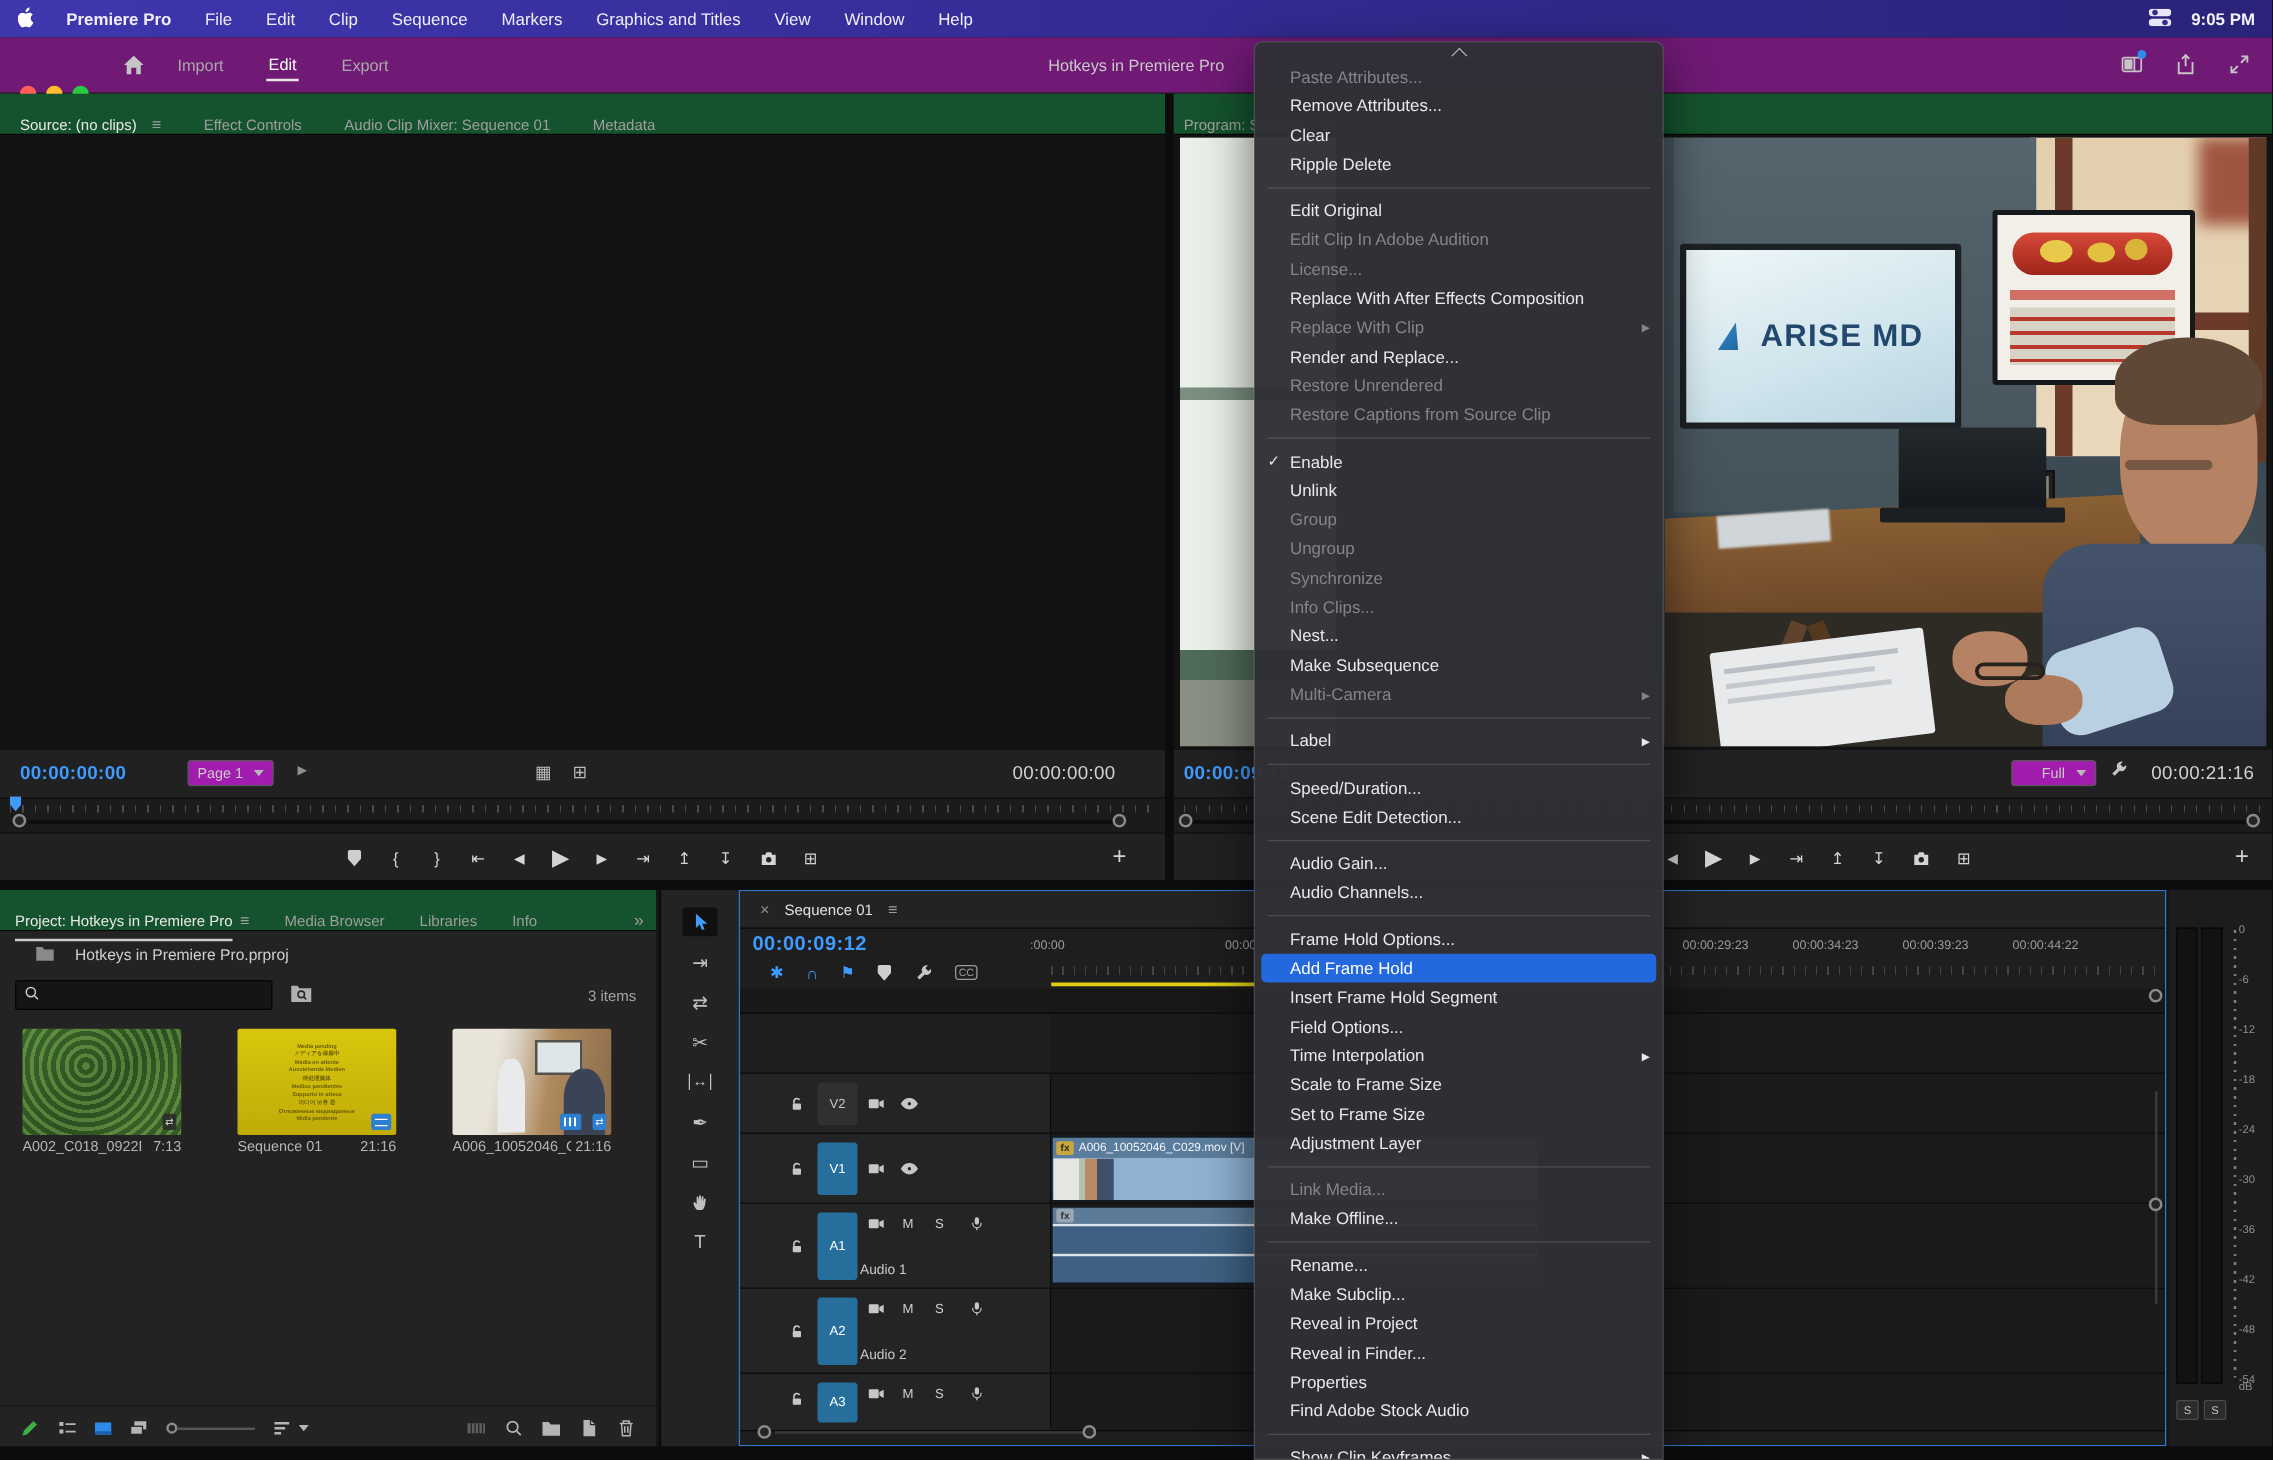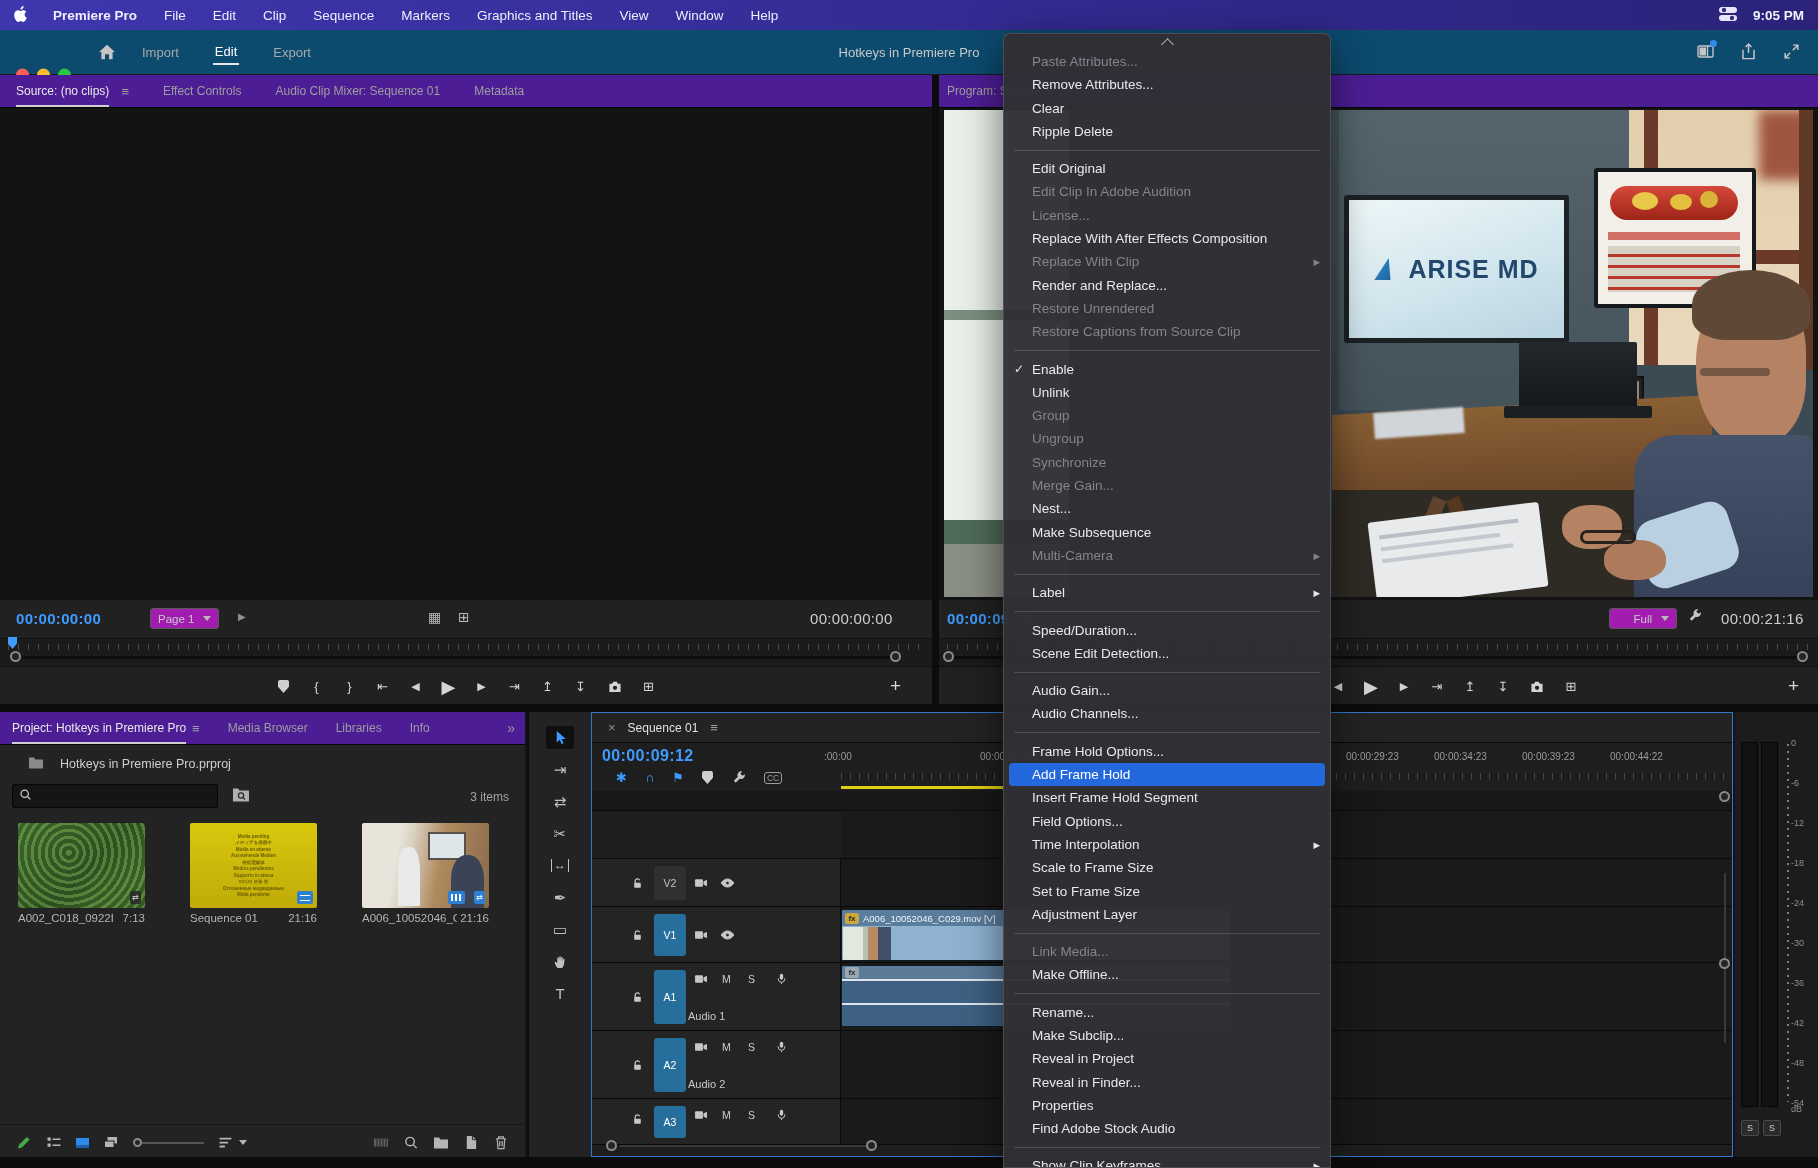--- a/index.html
+++ b/index.html
@@ -9,32 +9,32 @@
 
 .menubar{position:absolute;left:0;top:0;width:1818px;height:30px;background:linear-gradient(90deg,#3e37ae,#332b92 55%,#2a2379);display:flex;align-items:center;padding:0 14px;color:#eeecfa}
 .mb-items{display:flex;align-items:center;gap:27px;margin-left:24px}
 .mb-item{font-size:13.5px;color:#efedfc}
 .mb-item.bold{font-weight:bold}
 .mb-right{margin-left:auto;display:flex;align-items:center;gap:16px}
 .mb-time{font-size:13.5px;font-weight:bold;color:#f2f1fb}
 .apple svg{width:15px;height:18px;fill:#fff}
 .ccicon svg{width:18px;height:14px;fill:#e8e6f8}
 
-.titlebar{position:absolute;left:0;top:30px;width:1818px;height:45px;background:#0c4a6e;border-bottom:1px solid #1a1a1a}
+.titlebar{position:absolute;left:0;top:30px;width:1818px;height:45px;background:#701a75;border-bottom:1px solid #1a1a1a}
 .tl-dot{position:absolute;top:45px;width:13px;height:13px;border-radius:50%;transform:translateY(-50%)}
 .tb-tabs{position:absolute;left:140px;top:0;height:45px;display:flex;align-items:center;gap:32px}
 .tb-tab{font-size:13px;color:#a9a9a9;padding:4px 2px}
 .tb-tab.active{color:#fff;border-bottom:2px solid #e6e6e6}
 .tb-title{position:absolute;left:0;right:0;top:0;height:45px;display:flex;align-items:center;justify-content:center;font-size:13px;color:#c9c9c9;pointer-events:none}
 .tb-right{position:absolute;right:18px;top:0;height:45px;display:flex;align-items:center;gap:26px;color:#c5c5c5}
 .tb-right svg{width:17px;height:17px;fill:none;stroke:#c5c5c5;stroke-width:1.4}
 .homeicon svg{width:18px;height:18px;fill:#c5c5c5;stroke:none}
 .wsdot{position:absolute;right:-3px;top:-3px;width:7px;height:7px;border-radius:50%;background:#2d8ceb}
 
-.tabbar{position:absolute;height:33px;background:#4c1d95;border-bottom:1px solid #060606;display:flex;align-items:center;gap:34px;padding-left:16px;font-size:12px;color:#9e9e9e;white-space:nowrap}
+.tabbar{position:absolute;height:33px;background:#14532d;border-bottom:1px solid #060606;display:flex;align-items:flex-end;gap:34px;padding-left:16px;font-size:12px;color:#9e9e9e;white-space:nowrap}
 .ptab.active{color:#e8e8e8;position:relative}
 .ptab.active::after{content:"";position:absolute;left:0;right:0;bottom:-9px;height:2px;background:#cfcfcf}
 .pmenu{color:#9e9e9e;font-size:13px;margin-left:-22px}
 
 .viewer{position:absolute;background:#131313}
 .mon-bar{position:absolute;height:38px;background:#212121}
 .tc-blue{color:#3e9bff;font-size:15px;font-weight:bold;letter-spacing:.3px}
 .tc-gray{color:#cfcfcf;font-size:15px;letter-spacing:.3px}
 .dropdown{height:21px;border:1px solid #5a5a5a;border-radius:3px;color:#c9c9c9;font-size:11.5px;display:flex;align-items:center;padding:0 7px;gap:9px;background:#a21caf}
 .dropdown i{width:0;height:0;border-left:4px solid transparent;border-right:4px solid transparent;border-top:5px solid #b9b9b9}
@@ -754,21 +754,21 @@
       <div class="mi dis"><span class="mi-label">Replace With Clip</span><span class="mi-sub">▶</span></div>
       <div class="mi"><span class="mi-label">Render and Replace...</span></div>
       <div class="mi dis"><span class="mi-label">Restore Unrendered</span></div>
       <div class="mi dis"><span class="mi-label">Restore Captions from Source Clip</span></div>
       <div class="menu-sep"></div>
       <div class="mi"><span class="mi-check">✓</span><span class="mi-label">Enable</span></div>
       <div class="mi"><span class="mi-label">Unlink</span></div>
       <div class="mi dis"><span class="mi-label">Group</span></div>
       <div class="mi dis"><span class="mi-label">Ungroup</span></div>
       <div class="mi dis"><span class="mi-label">Synchronize</span></div>
-      <div class="mi dis"><span class="mi-label">Merge Gain...</span></div>
+      <div class="mi dis"><span class="mi-label">Info Clips...</span></div>
       <div class="mi"><span class="mi-label">Nest...</span></div>
       <div class="mi"><span class="mi-label">Make Subsequence</span></div>
       <div class="mi dis"><span class="mi-label">Multi-Camera</span><span class="mi-sub">▶</span></div>
       <div class="menu-sep"></div>
       <div class="mi"><span class="mi-label">Label</span><span class="mi-sub">▶</span></div>
       <div class="menu-sep"></div>
       <div class="mi"><span class="mi-label">Speed/Duration...</span></div>
       <div class="mi"><span class="mi-label">Scene Edit Detection...</span></div>
       <div class="menu-sep"></div>
       <div class="mi"><span class="mi-label">Audio Gain...</span></div>

